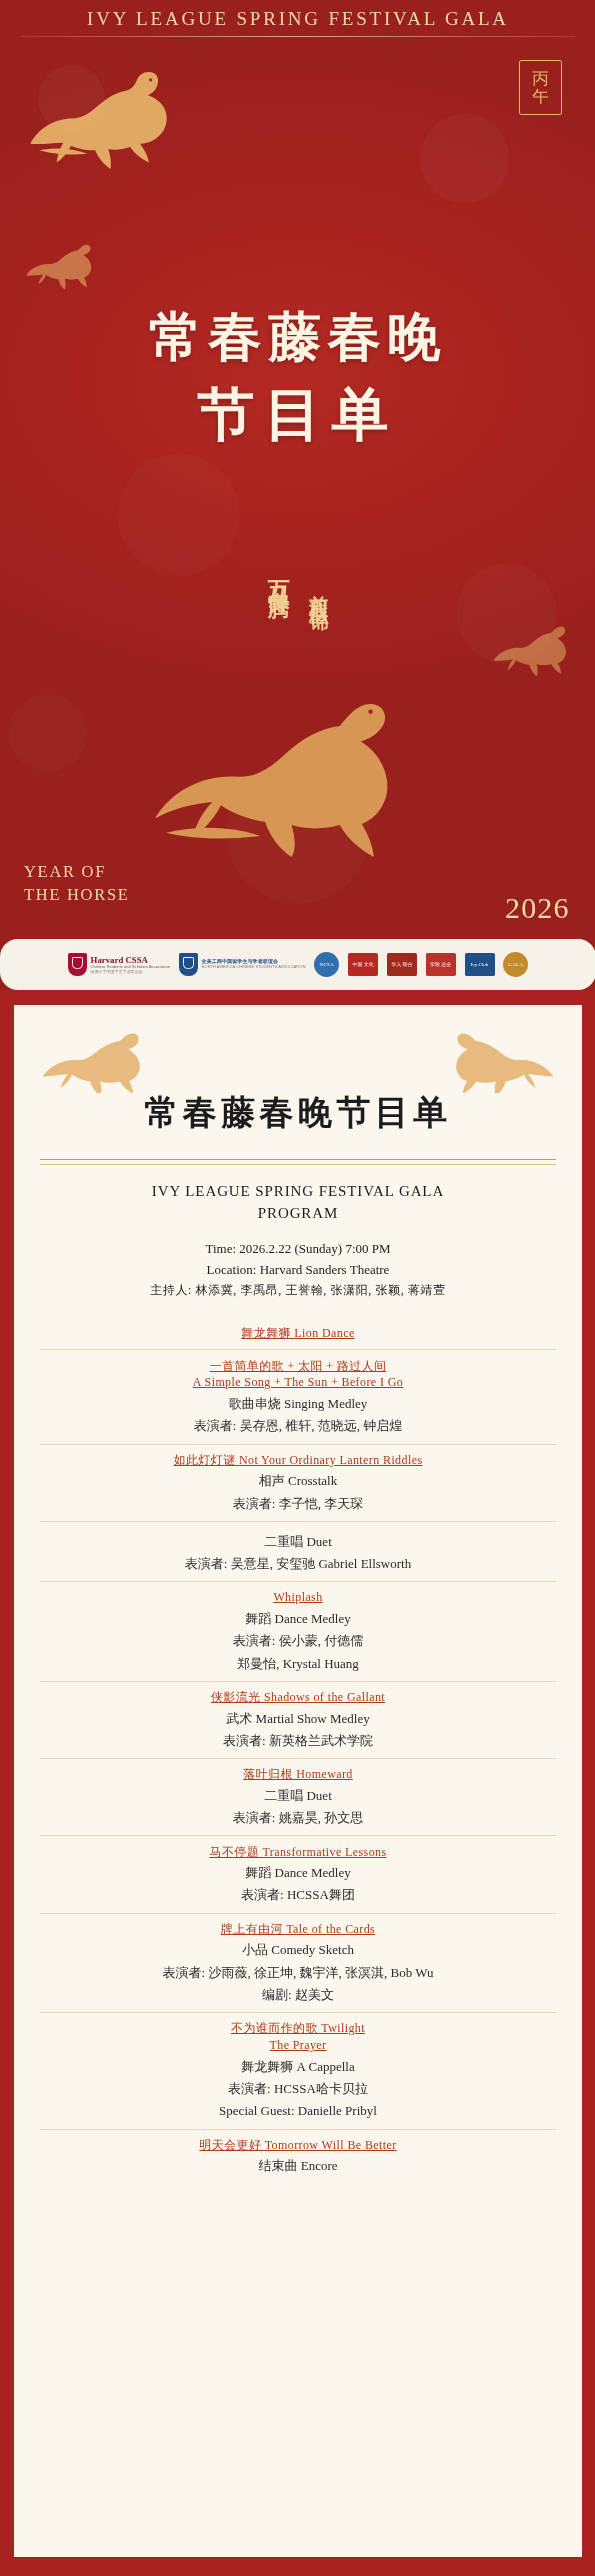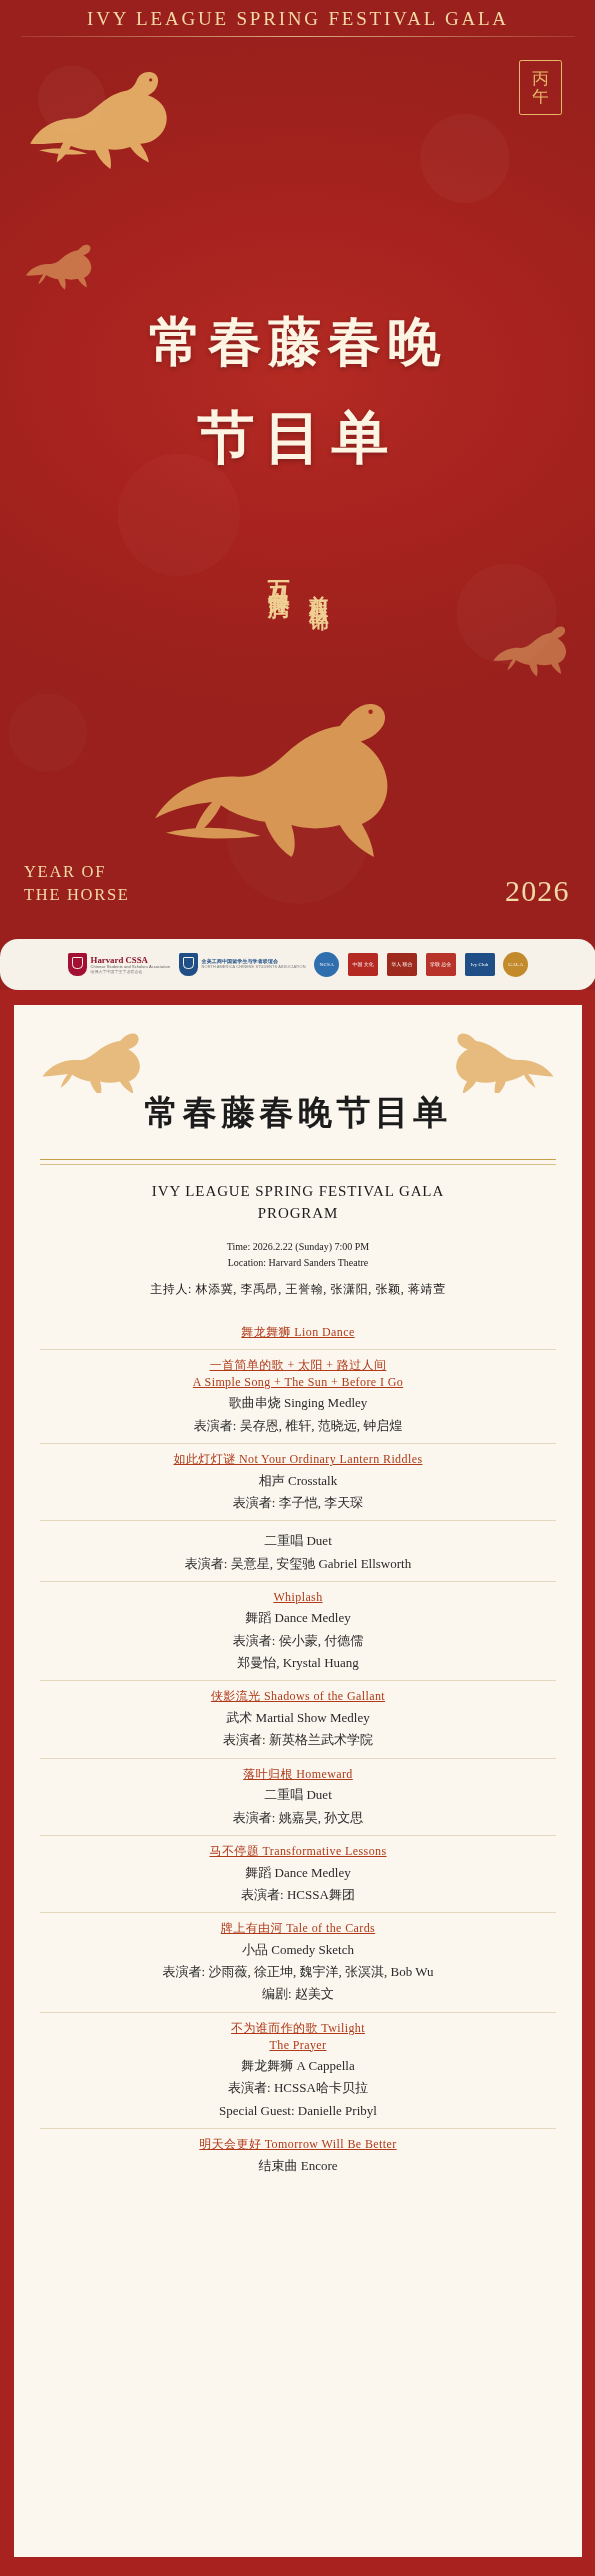--- a/index.html
+++ b/index.html
@@ -87,30 +87,30 @@
   .horse svg { display: block; }
 
   .title-block {
     position: absolute;
     top: 309px;
     left: 0;
     width: 596px;
     text-align: center;
   }
   .title-main {
-    font-family: Liberation Sans, sans-serif;
+    font-family: Liberation Mono, monospace;
     font-size: 53px;
     letter-spacing: 6.6px;
     color: #fdf4e3;
     font-weight: 700;
     text-shadow: 0 1.7px 5.5px rgba(0,0,0,0.25);
     line-height: 1.24;
   }
   .title-sub {
-    margin-top: 25px;
+    margin-top: 2px;
     font-family: "Liberation Serif", serif;
     font-size: 57px;
     letter-spacing: 10px;
     color: #fdf4e3;
     font-weight: 700;
     text-shadow: 0 1.7px 5.5px rgba(0,0,0,0.25);
   }
 
   .couplet {
     position: absolute;
@@ -139,21 +139,21 @@
     bottom: 84px;
     color: #f2d9a8;
     font-family: "Liberation Serif", serif;
     font-size: 16.5px;
     letter-spacing: 1.7px;
     line-height: 1.35;
   }
   .year-num {
     position: absolute;
     right: 26.5px;
-    bottom: 82px;
+    bottom: 65px;
     color: #f2d9a8;
     font-family: "Liberation Serif", serif;
     font-size: 30px;
     letter-spacing: 1.1px;
   }
 
   
   .sponsors {
     position: absolute;
     left: 0;
@@ -266,31 +266,31 @@
     font-family: "Liberation Serif", serif;
     font-size: 15px;
     color: #1c1c1c;
     letter-spacing: 0.9px;
     line-height: 1.45;
     margin-top: 16.5px;
   }
   .prog-meta {
     text-align: center;
     font-family: "Liberation Serif", serif;
-    font-size: 10px;
+    font-size: 13px;
     color: #222;
     line-height: 1.6;
     margin-top: 14.3px;
   }
   .prog-hosts {
     text-align: center;
     font-family: "Liberation Serif", serif;
     font-size: 12px;
     color: #1c1c1c;
-    margin-top: 10px;
+    margin-top: 1px;
     letter-spacing: 0.6px;
   }
 
   .acts { margin-top: 19px; }
   .act {
     text-align: center;
     padding: 7.2px 0 7.7px;
     border-bottom: 0.6px solid #e3d7bd;
   }
   .act:last-child { border-bottom: none; }

